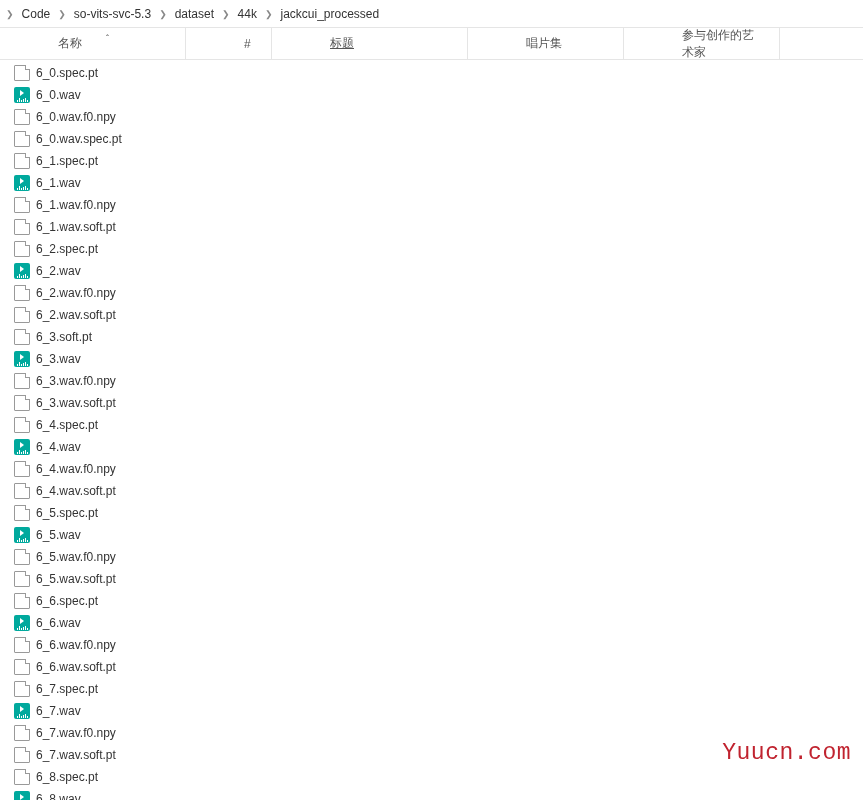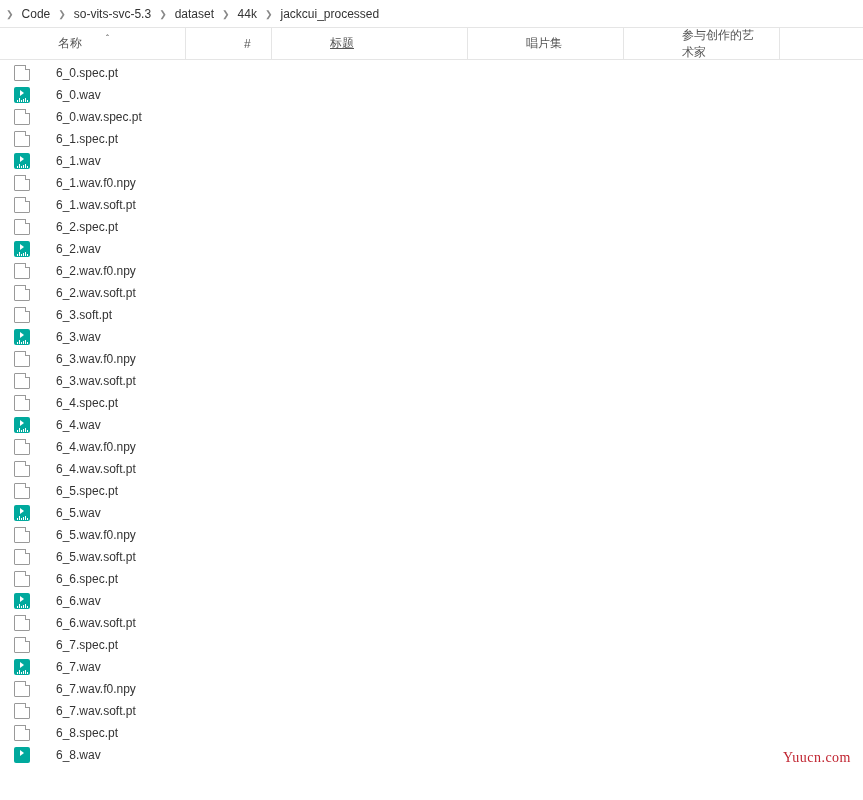--- a/index.html
+++ b/index.html
@@ -65,21 +65,20 @@
     .file-list {
       padding: 2px 0;
     }
     .file-row {
       display: flex;
       align-items: center;
       height: 22px;
       padding-left: 14px;
       cursor: pointer;
       white-space: nowrap;
-      gap: 20px;
     }
     .file-icon {
       width: 16px;
       height: 16px;
       margin-right: 6px;
       flex-shrink: 0;
     }
     .icon-doc {
       border: 1px solid #999;
       border-radius: 1px;
@@ -131,22 +130,22 @@
     .icon-wav .bot span:nth-child(2){height:4px}
     .icon-wav .bot span:nth-child(3){height:2px}
     .icon-wav .bot span:nth-child(4){height:3px}
     .icon-wav .bot span:nth-child(5){height:4px}
     .icon-wav .bot span:nth-child(6){height:2px}
     .file-name { color: #333; font-size: 12px; }
     .watermark {
       position: absolute;
       right: 12px;
       bottom: 34px;
-      font-family: Liberation Serif, serif;
-      font-size: 14px;
+      font-family: Liberation Mono, monospace;
+      font-size: 23px;
       color: #c0232f;
       letter-spacing: 0.5px;
     }
   </style>
 </head>
 <body>
 
 <div class="breadcrumb">
   <span class="sep">❯</span>
   <span class="crumb">Code</span>
@@ -193,20 +192,24 @@
           <span></span>
           <span></span>
           <span></span>
           <span></span>
         </div>
       </div>
       <span class="file-name">6_0.wav</span>
     </div>
     <div class="file-row">
       <div class="file-icon icon-doc"></div>
+      <span class="file-name">6_0.wav.f0.npy</span>
+    </div>
+    <div class="file-row">
+      <div class="file-icon icon-doc"></div>
       <span class="file-name">6_0.wav.spec.pt</span>
     </div>
     <div class="file-row">
       <div class="file-icon icon-doc"></div>
       <span class="file-name">6_1.spec.pt</span>
     </div>
     <div class="file-row">
       <div class="file-icon icon-wav">
         <div class="top"></div>
         <div class="bot">
@@ -342,20 +345,24 @@
         <div class="bot">
           <span></span>
           <span></span>
           <span></span>
           <span></span>
           <span></span>
           <span></span>
         </div>
       </div>
       <span class="file-name">6_6.wav</span>
+    </div>
+    <div class="file-row">
+      <div class="file-icon icon-doc"></div>
+      <span class="file-name">6_6.wav.f0.npy</span>
     </div>
     <div class="file-row">
       <div class="file-icon icon-doc"></div>
       <span class="file-name">6_6.wav.soft.pt</span>
     </div>
     <div class="file-row">
       <div class="file-icon icon-doc"></div>
       <span class="file-name">6_7.spec.pt</span>
     </div>
     <div class="file-row">

